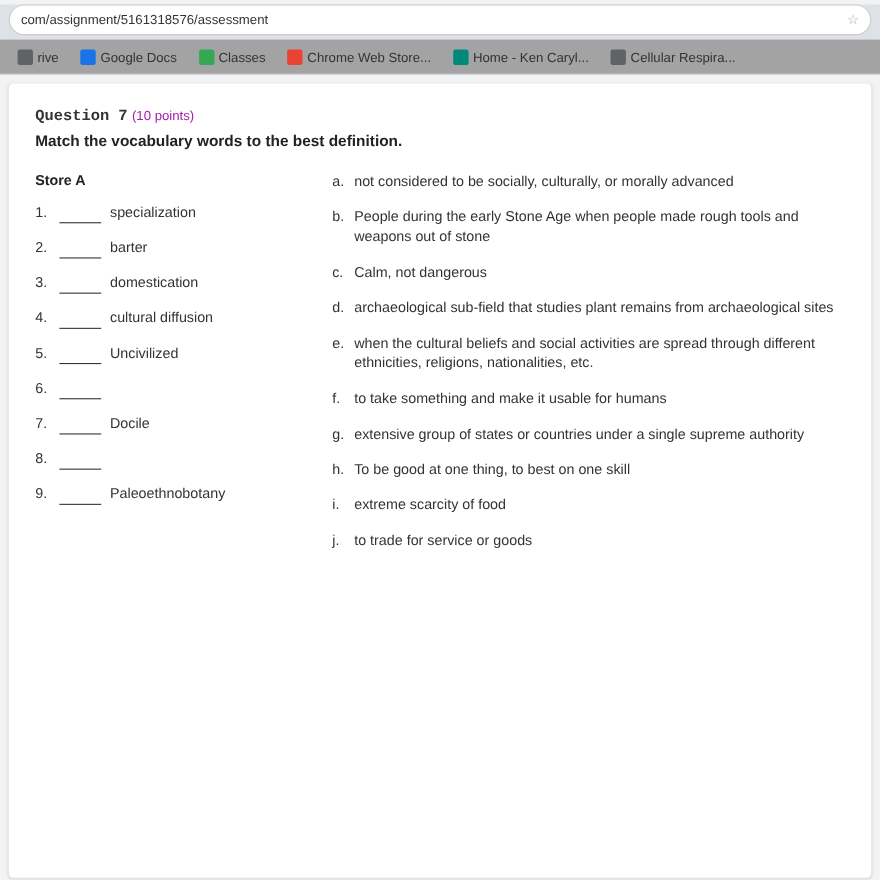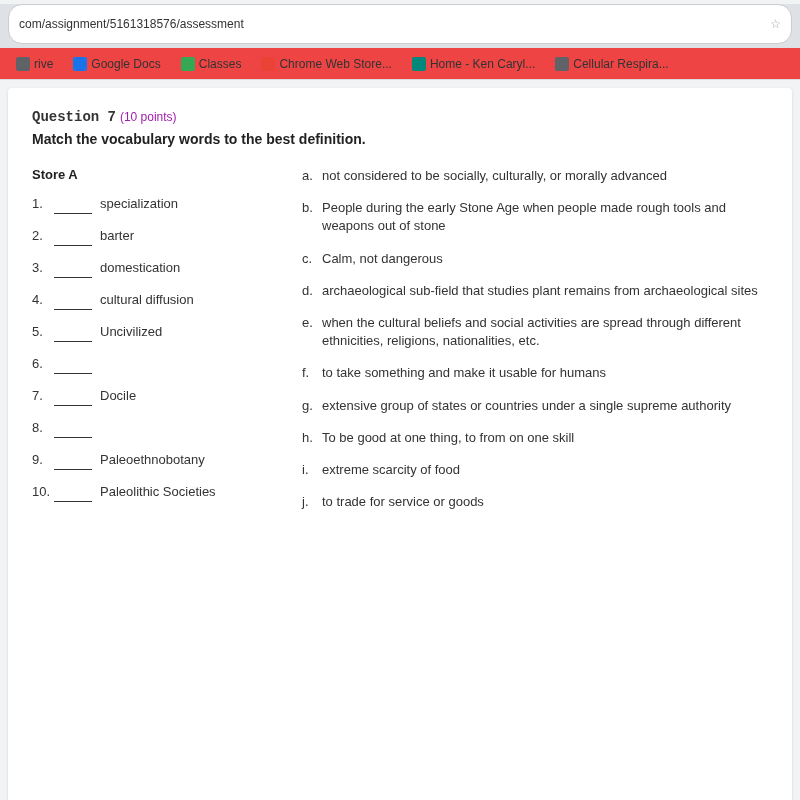--- a/index.html
+++ b/index.html
@@ -17,38 +17,38 @@
     }
 
     
     .browser-chrome {
       background: #dee1e6;
       width: 100%;
     }
 
     .address-bar {
       background: #fff;
-      height: 40px;
+      height: 28px;
       margin: 4px 8px;
       border-radius: 14px;
       display: flex;
       align-items: center;
       padding: 0 10px;
       font-size: 12px;
       color: #333;
       border: 1px solid #ccc;
     }
 
     .address-bar-star {
       margin-left: auto;
       color: #aaa;
     }
 
     .bookmarks-bar {
-      background: #ef4444;
+      background: #a3a3a3;
       display: flex;
       align-items: center;
       padding: 4px 8px;
       gap: 4px;
       border-bottom: 1px solid #ddd;
       height: 32px;
       overflow: hidden;
     }
 
     .bookmark-item {
@@ -264,25 +264,20 @@
           </div>
           <div class="vocab-item">
             <span class="vocab-num">8.</span>
             <span class="vocab-blank">&nbsp;</span>
           </div>
           <div class="vocab-item">
             <span class="vocab-num">9.</span>
             <span class="vocab-blank">&nbsp;</span>
             <span class="vocab-word">Paleoethnobotany</span>
           </div>
-          <div class="vocab-item">
-            <span class="vocab-num">10.</span>
-            <span class="vocab-blank">&nbsp;</span>
-            <span class="vocab-word">Paleolithic Societies</span>
-          </div>
         </div>
     </div>
 
     <div class="column-b">
       <div id="column-b-items">
 
       <div class="definition-item">
             <span class="def-letter">a.</span>
             <span class="def-text">not considered to be socially, culturally, or morally advanced</span>
           </div>
@@ -305,21 +300,21 @@
           <div class="definition-item">
             <span class="def-letter">f.</span>
             <span class="def-text">to take something and make it usable for humans</span>
           </div>
           <div class="definition-item">
             <span class="def-letter">g.</span>
             <span class="def-text">extensive group of states or countries under a single supreme authority</span>
           </div>
           <div class="definition-item">
             <span class="def-letter">h.</span>
-            <span class="def-text">To be good at one thing, to from on one skill</span>
+            <span class="def-text">To be good at one thing, to best on one skill</span>
           </div>
           <div class="definition-item">
             <span class="def-letter">i.</span>
             <span class="def-text">extreme scarcity of food</span>
           </div>
           <div class="definition-item">
             <span class="def-letter">j.</span>
             <span class="def-text">to trade for service or goods</span>
           </div>
         </div>

